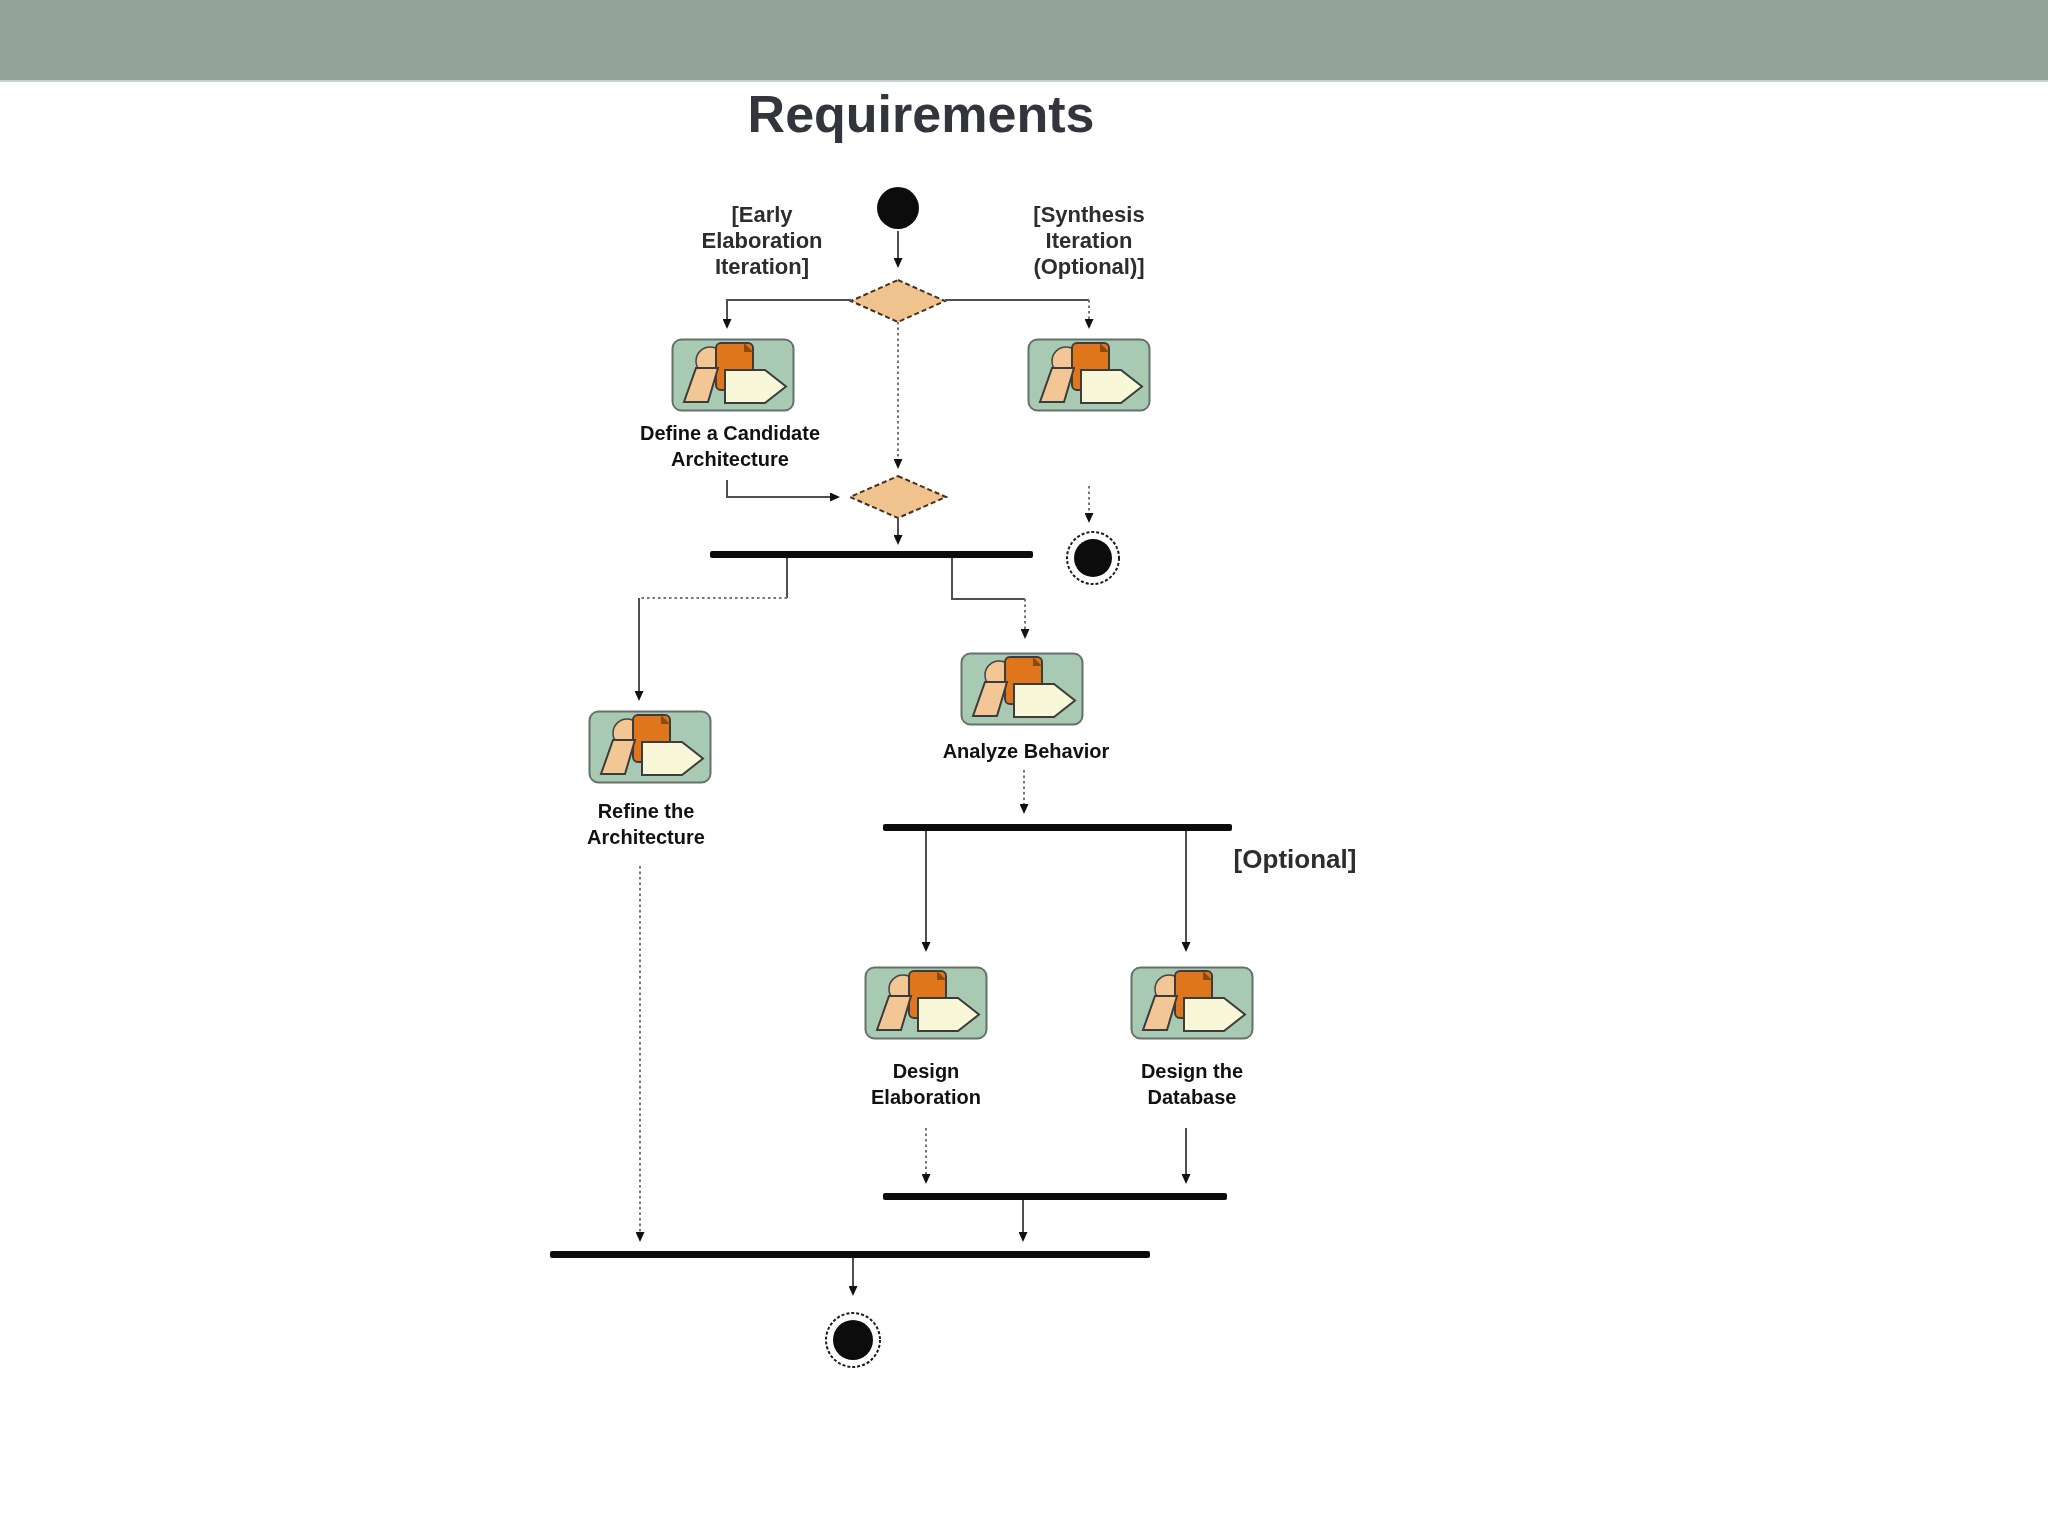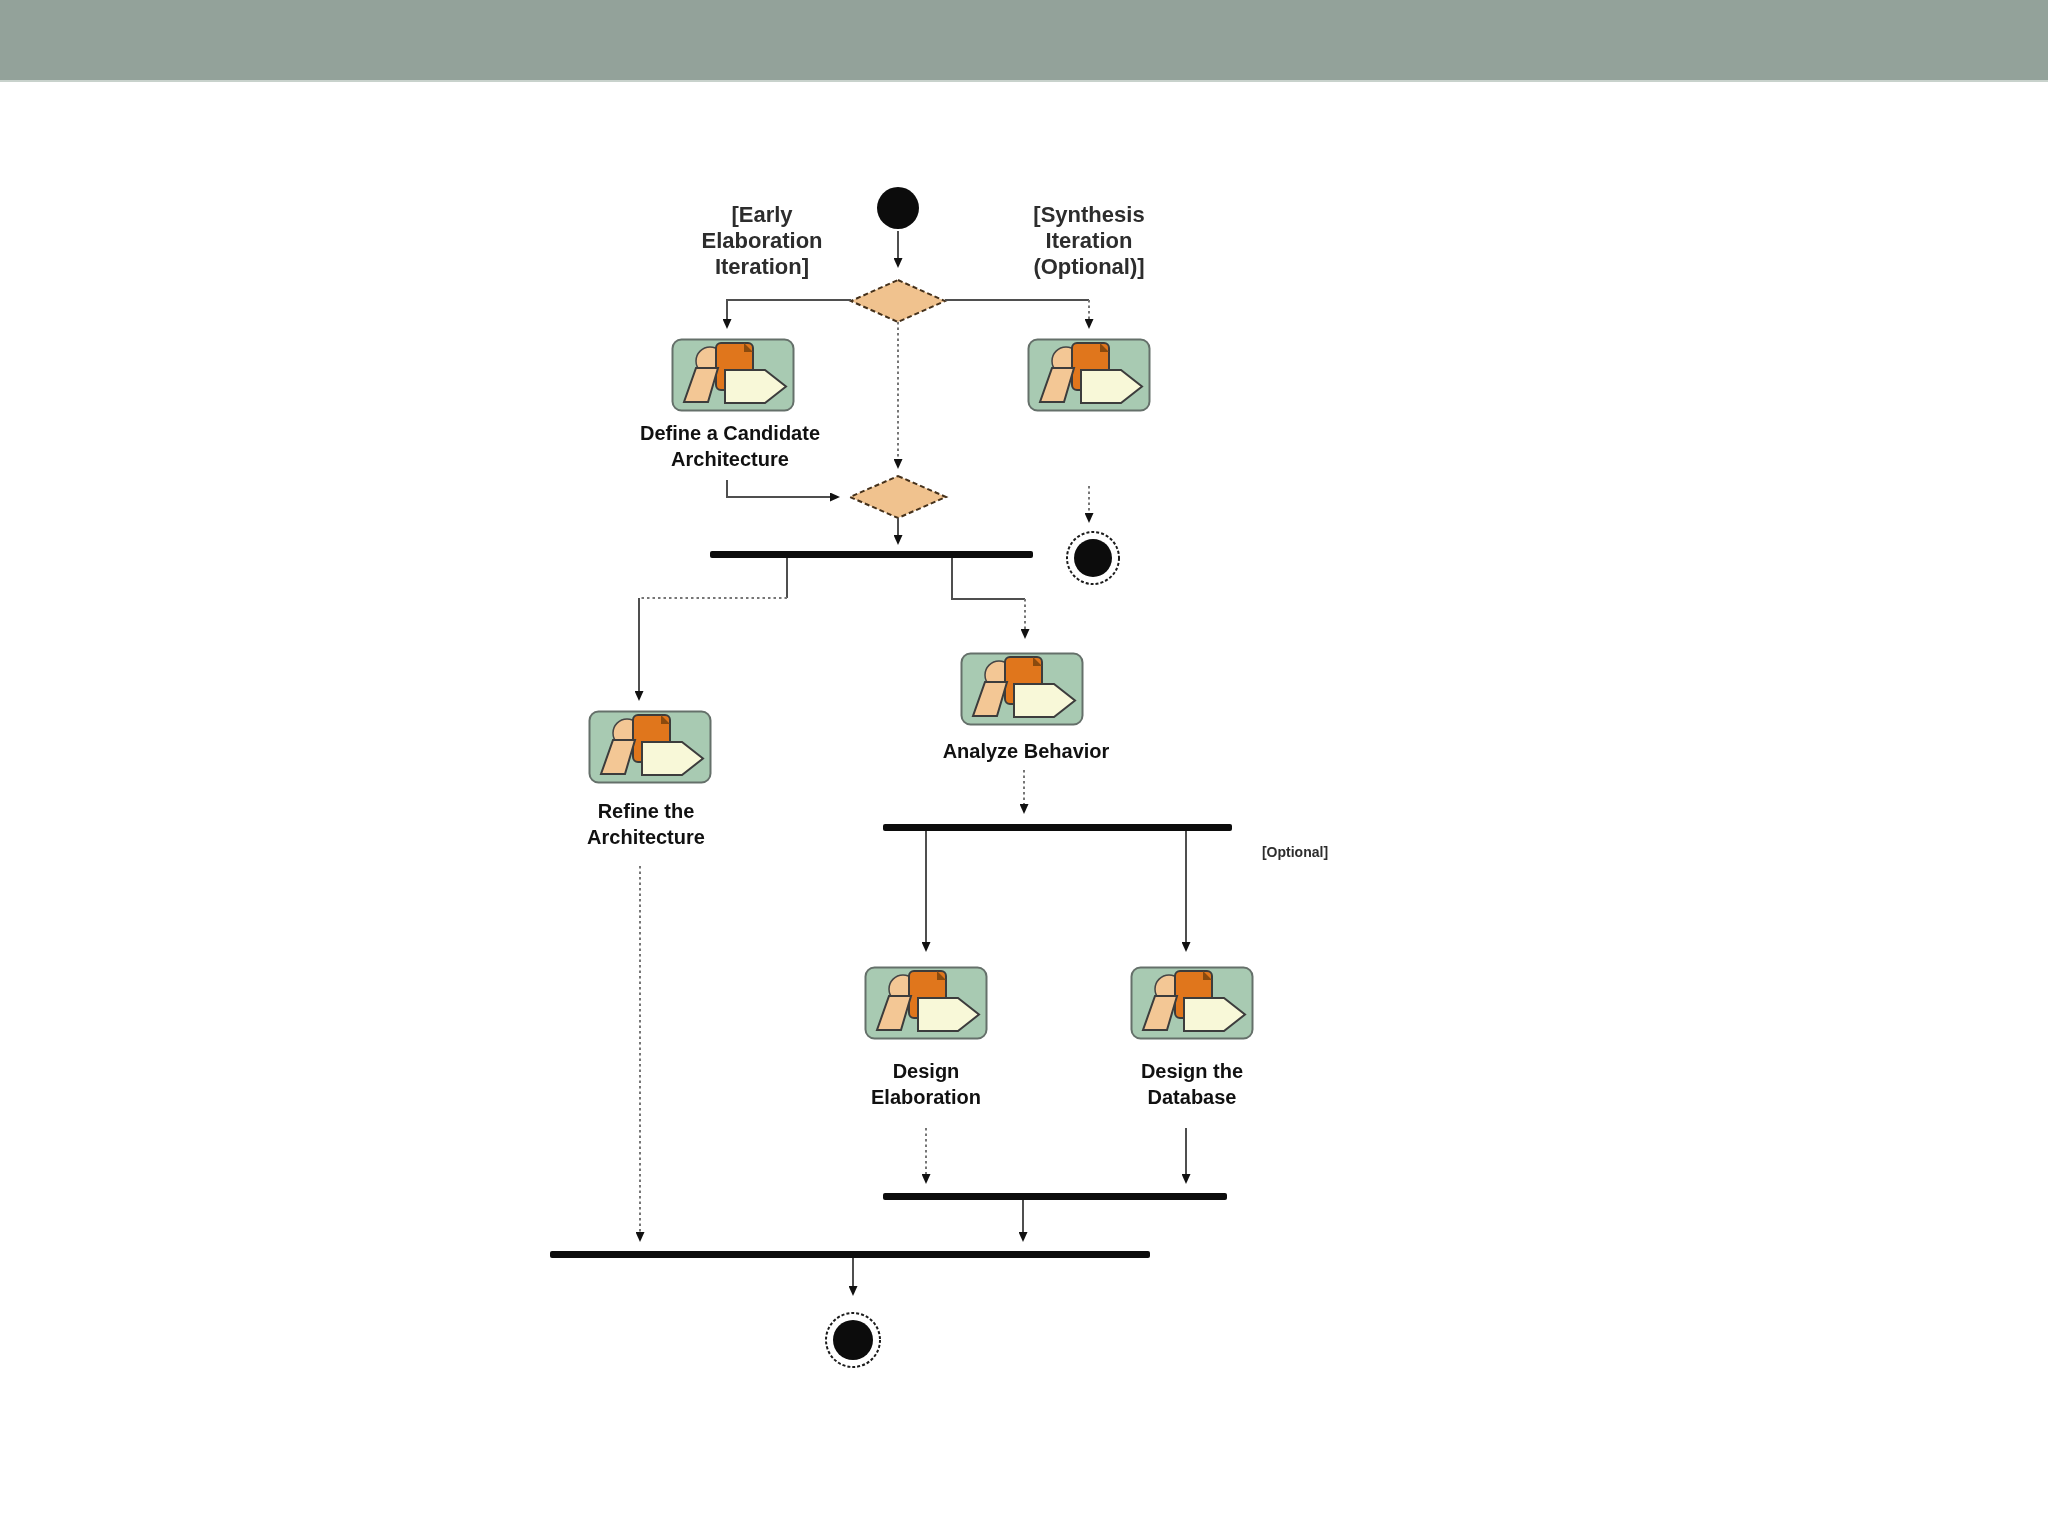--- a/index.html
+++ b/index.html
@@ -17,21 +17,21 @@
     position:absolute;top:84px;left:921px;transform:translateX(-50%);
     font-size:52px;font-weight:bold;color:var(--title-text,#33353c);
     letter-spacing:0px;white-space:nowrap;
   }
   .lbl{
     position:absolute;transform:translateX(-50%);
     text-align:center;white-space:pre-line;color:#161616;
   }
   .guard{font-size:22px;font-weight:bold;color:#2d2d2d;line-height:26px;}
   .act{font-size:20px;font-weight:bold;line-height:26px;color:#111;}
-  .opt{font-size:14px;font-weight:bold;color:#2d2d2d;}
+  .opt{font-size:26px;font-weight:bold;color:#2d2d2d;}
   svg.layer{position:absolute;left:0;top:0;}
   .act-icon{position:absolute;width:124px;height:74px;}
   
   .conn{stroke:#4f4f4f;stroke-width:2;fill:none;}
   .conn.dot{stroke:#767676;stroke-dasharray:2.5 3;}
   .diamond{fill:var(--diamond-fill,#f0c28e);stroke:#45311b;stroke-width:2;stroke-dasharray:5 3;}
   .bar{fill:var(--bar-black,#0c0c0c);}
   .node-fill{fill:var(--bar-black,#0c0c0c);}
   .ring{fill:none;stroke:#1b1b1b;stroke-width:2;stroke-dasharray:3 2;}
   .ic-bg{fill:var(--icon-green,#a8cab2);stroke:#65706a;stroke-width:2;}
@@ -41,20 +41,21 @@
   .ic-sheet{fill:var(--icon-tan,#f3c795);stroke:#3c3c3c;stroke-width:2;}
   .ic-arrow{fill:var(--icon-cream,#f8f8d8);stroke:#3c3c3c;stroke-width:2;}
 </style>
 </head>
 <body>
 
 <div class="stage">
 
   <div class="header-bar"></div>
 
+  <div class="slide-title">Requirements</div>
 
   <svg width="0" height="0" style="position:absolute" aria-hidden="true">
     <defs>
       <symbol id="rup-activity-icon" viewBox="0 0 124 74">
         <rect class="ic-bg" x="1.5" y="1.5" width="121" height="71" rx="9"></rect>
         <circle class="ic-head" cx="39" cy="23" r="14"></circle>
         <rect class="ic-body" x="45" y="5" width="37" height="47" rx="5"></rect>
         <path class="ic-fold" d="M73 5 L82 14 L73 14 Z"></path>
         <polygon class="ic-sheet" points="25,30 47,30 37,64 13,64"></polygon>
         <polygon class="ic-arrow" points="54,32 94,32 115,48.5 94,65 54,65"></polygon>

